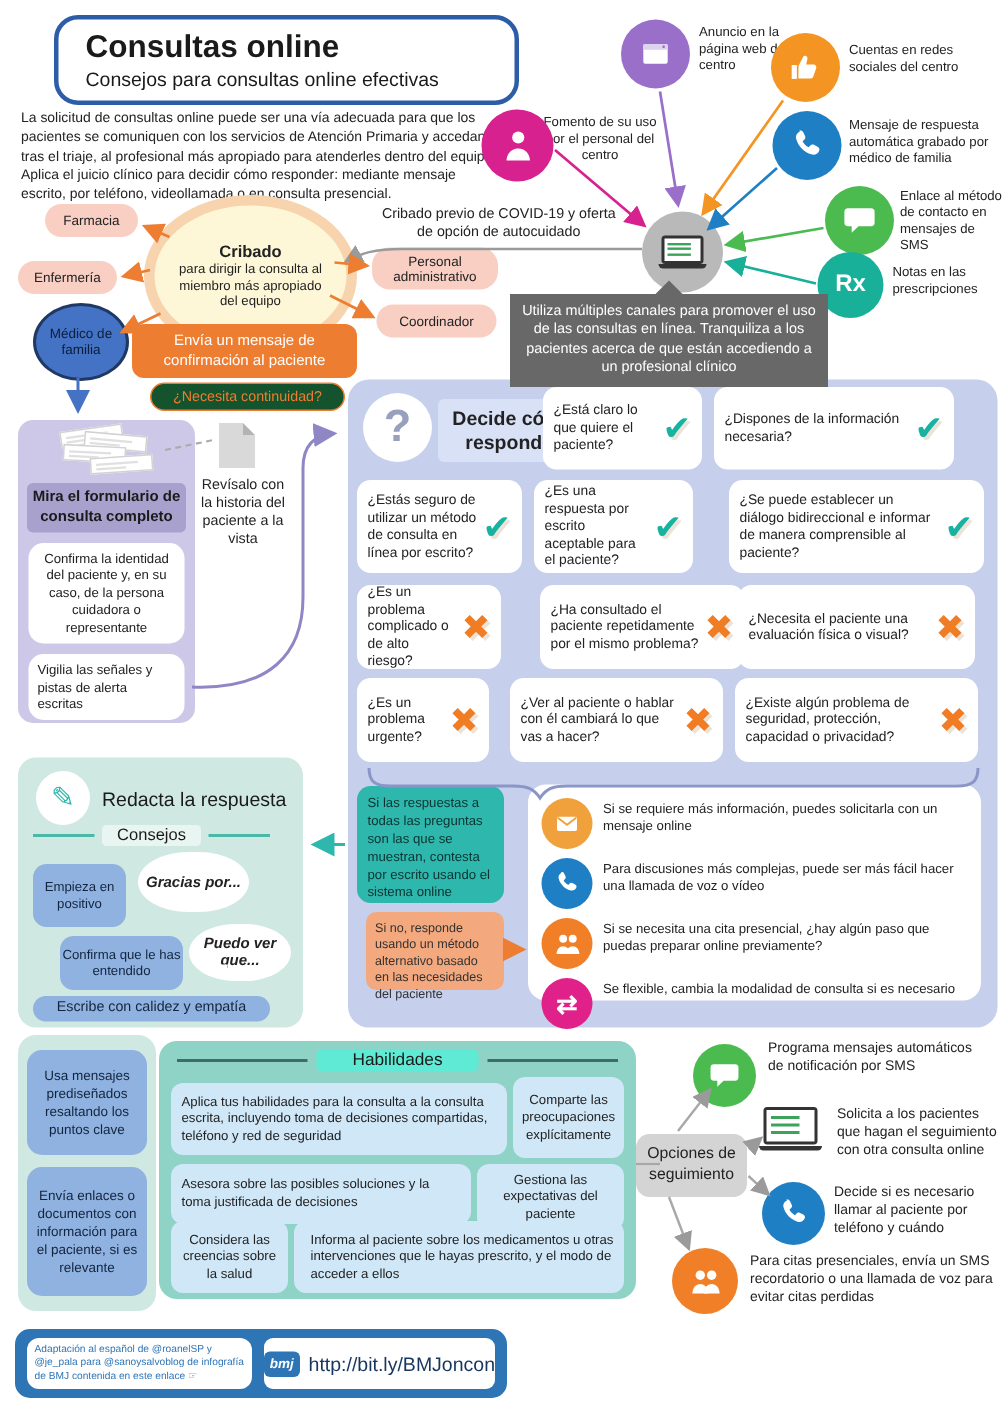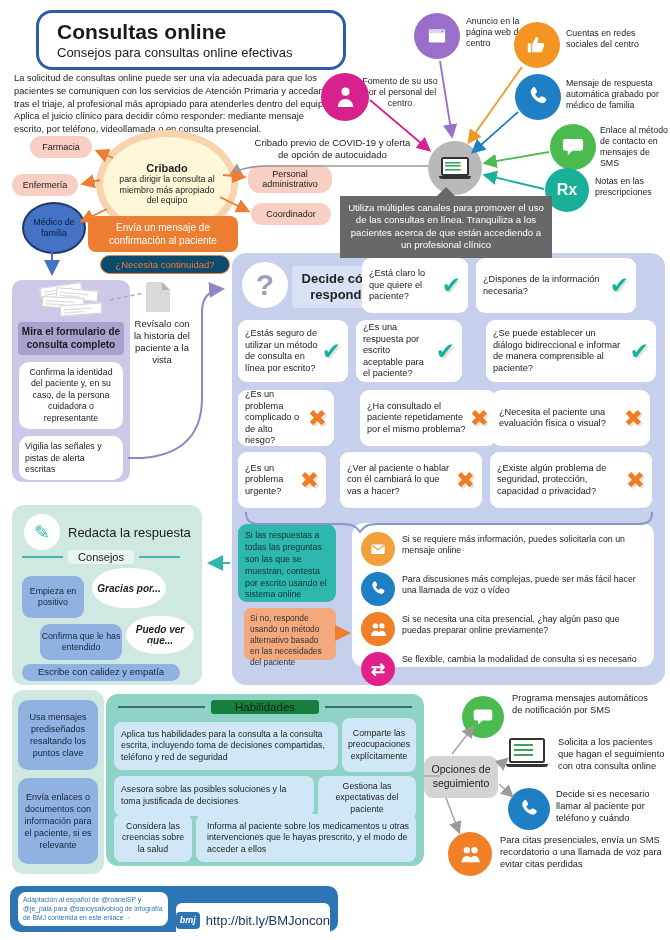--- a/index.html
+++ b/index.html
@@ -28,21 +28,21 @@
   .hub-ellipse{border-radius:50%;background:#fdf7d8;border:7px solid #f7d3ae;display:flex;flex-direction:column;
                align-items:center;justify-content:center;text-align:center;z-index:2;}
   .hub-ellipse .t{font-size:11px;font-weight:bold;}
   .hub-ellipse .b{font-size:8.8px;line-height:1.25;width:108px;}
   .role{background:#f9cfc4;border-radius:12px;display:flex;align-items:center;justify-content:center;
         font-size:9px;text-align:center;line-height:1.15;z-index:2;}
   .gp{background:#4472c4;border:2px solid #1f3864;border-radius:50%;display:flex;align-items:center;
       justify-content:center;text-align:center;font-size:9px;color:#0b1e3d;line-height:1.2;z-index:2;}
   .confirm{background:#ed7d31;border-radius:8px;color:#fff;font-size:10px;text-align:center;
            display:flex;align-items:center;justify-content:center;line-height:1.3;z-index:2;}
-  .continuity{background:#0c4a6e;border:1.5px solid #ed7d31;border-radius:10px;color:#ed7d31;font-size:9.5px;
+  .continuity{background:#14532d;border:1.5px solid #ed7d31;border-radius:10px;color:#ed7d31;font-size:9.5px;
            display:flex;align-items:center;justify-content:center;z-index:2;}
 
   
   .purple-box{background:#cec8e8;border-radius:10px;z-index:1;}
   .purple-head{background:#a8a1cd;border-radius:4px;font-size:10px;font-weight:bold;text-align:center;
            line-height:1.25;padding:4px 3px;color:#1a1a1a;}
   .white-card{background:#fff;border-radius:10px;font-size:8.8px;line-height:1.3;padding:5px 6px;text-align:center;}
   .slip{position:absolute;background:#fff;border:1px solid #d2d2d2;width:40px;height:9px;
         background-image:linear-gradient(#e0e0e0,#e0e0e0),linear-gradient(#e0e0e0,#e0e0e0);
         background-size:70% 1.5px,50% 1.5px;background-position:3px 2.5px,3px 5.5px;background-repeat:no-repeat;}
@@ -85,21 +85,21 @@
        font-size:10px;font-weight:bold;font-style:italic;text-align:center;z-index:3;position:absolute;}
   .bub::after{content:"";position:absolute;bottom:-9px;left:30%;border:10px solid transparent;
        border-top-color:#fff;border-left-width:3px;border-right-width:3px;}
   .extra{background:#8fb2e0;border-radius:10px;display:flex;align-items:center;justify-content:center;
        font-size:9px;text-align:center;line-height:1.35;color:#13243e;padding:4px;box-sizing:border-box;z-index:2;}
 
   
   .skills-box{background:#8fd2c6;border-radius:12px;z-index:1;}
   .skills-title{display:flex;align-items:center;gap:6px;}
   .skills-title .ln{flex:1;height:1.5px;background:#3e6d64;}
-  .skills-title .lbl{background:#15803d;border-radius:3px;padding:1px 24px;font-size:11.5px;color:#1a1a1a;}
+  .skills-title .lbl{background:#5eead4;border-radius:3px;padding:1px 24px;font-size:11.5px;color:#1a1a1a;}
   .scard{background:#cfe7f7;border-radius:8px;font-size:8.8px;line-height:1.32;padding:5px 7px;
        display:flex;align-items:center;z-index:2;box-sizing:border-box;color:#222;}
   .scard.center{text-align:center;justify-content:center;}
 
   
   .gray-box{background:#d4d4d4;border-radius:9px;display:flex;align-items:center;justify-content:center;
        text-align:center;font-size:10.5px;line-height:1.3;color:#222;z-index:2;}
   .fu-label{font-size:9.3px;line-height:1.3;color:#222;}
 
   
@@ -366,21 +366,21 @@
         <circle cx="8.5" cy="7.8" r="3"></circle>
         <path d="M3.4 19.5c.3-3.7 2.3-6 5.1-6s4.8 2.3 5.1 6z"></path>
         <circle cx="15.8" cy="7.8" r="3"></circle>
         <path d="M10.7 19.5c.3-3.7 2.3-6 5.1-6s4.8 2.3 5.1 6z"></path>
       </svg>
   </div>
   <div class="abs fu-label" style="left:500px;top:834px;width:168px;">Para citas presenciales, envía un SMS recordatorio o una llamada de voz para evitar citas perdidas</div>
 
   <div class="abs footer-bar" style="left:10px;top:886px;width:328px;height:46px;"></div>
   <div class="abs credit" style="left:18px;top:892px;width:150px;height:34px;">Adaptación al español de @roanelSP y @je_pala para @sanoysalvoblog de infografía de BMJ contenida en este enlace ☞</div>
-  <div class="abs linkbox" style="left:176px;top:892px;width:154px;height:34px;margin-top:11px;">
+  <div class="abs linkbox" style="left:176px;top:892px;width:154px;height:34px;">
     <span class="bmj">bmj</span>
     <span class="link">http://bit.ly/BMJoncon</span>
   </div>
 
   <svg class="overlay" width="670" height="940" viewBox="0 0 670 940">
     <defs>
       <marker id="ah-pink" markerWidth="8" markerHeight="8" refX="6.5" refY="4" orient="auto">
           <path d="M0,0L8,4L0,8z" fill="#d6218f"></path>
         </marker>
       <marker id="ah-purple" markerWidth="8" markerHeight="8" refX="6.5" refY="4" orient="auto">

